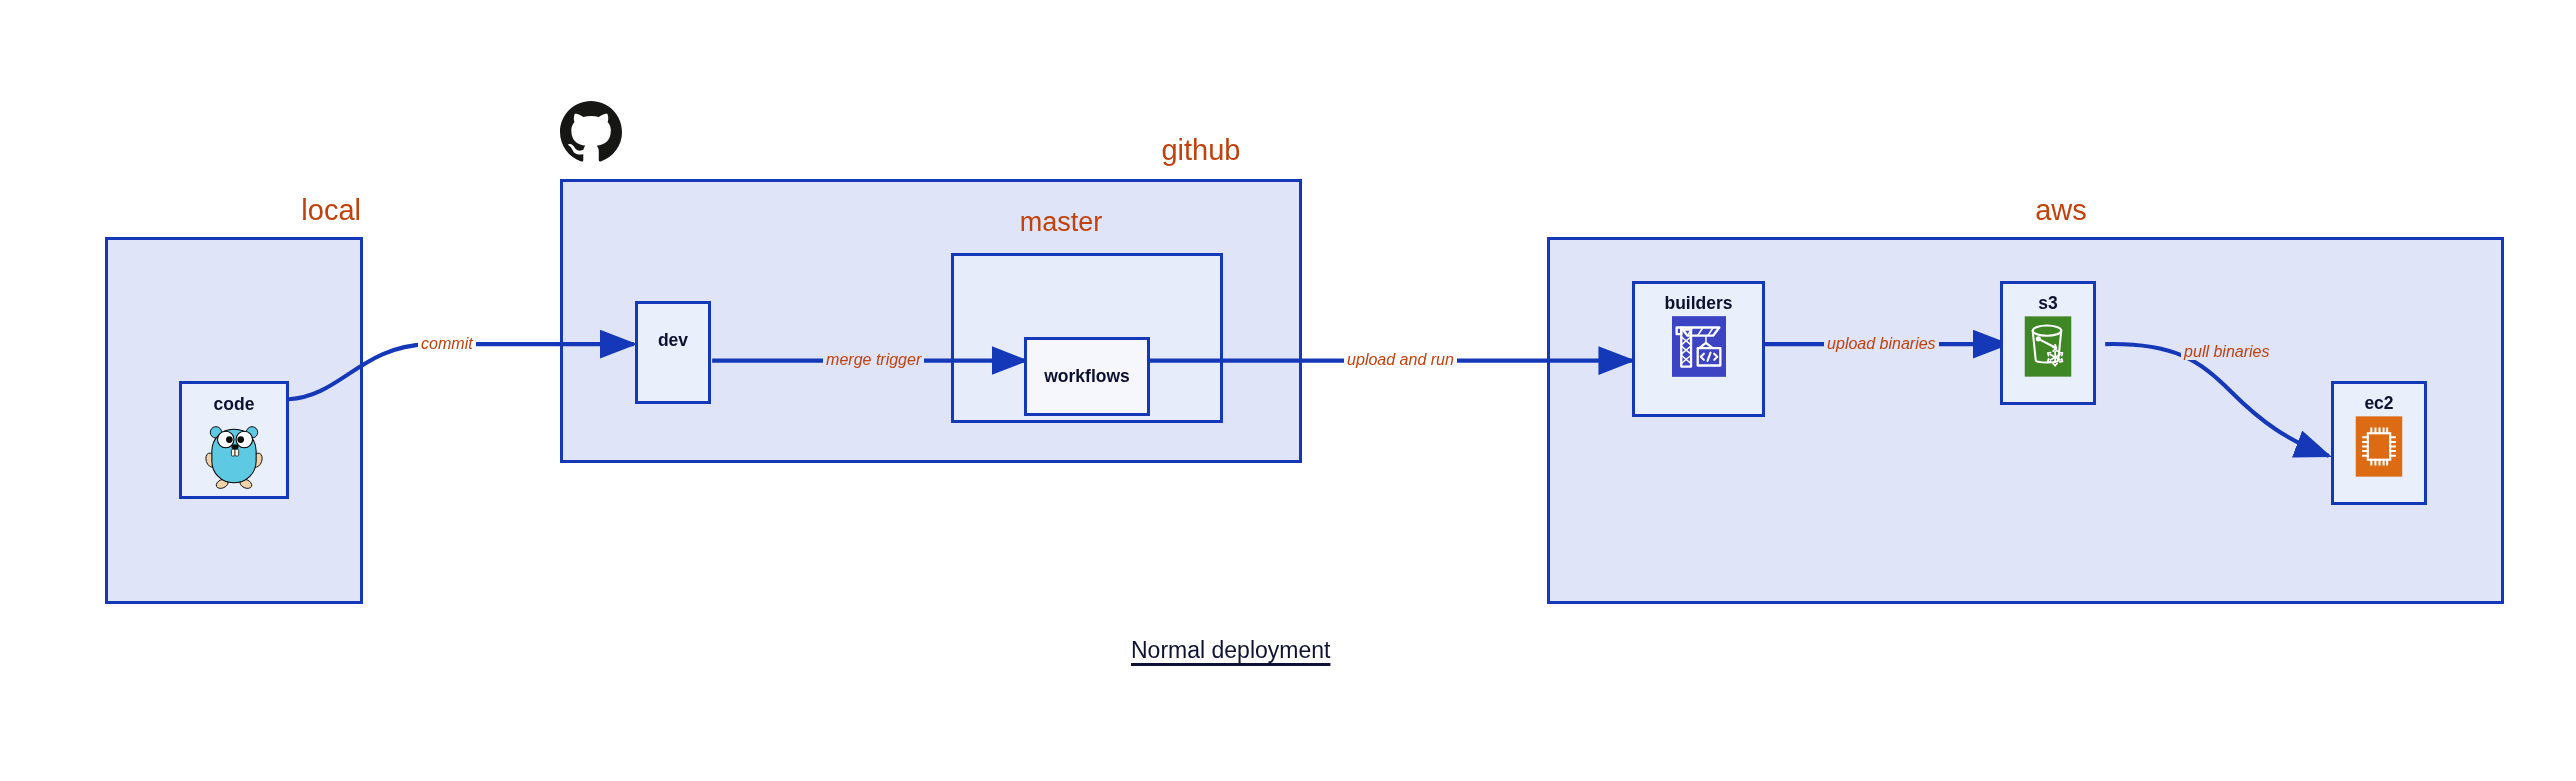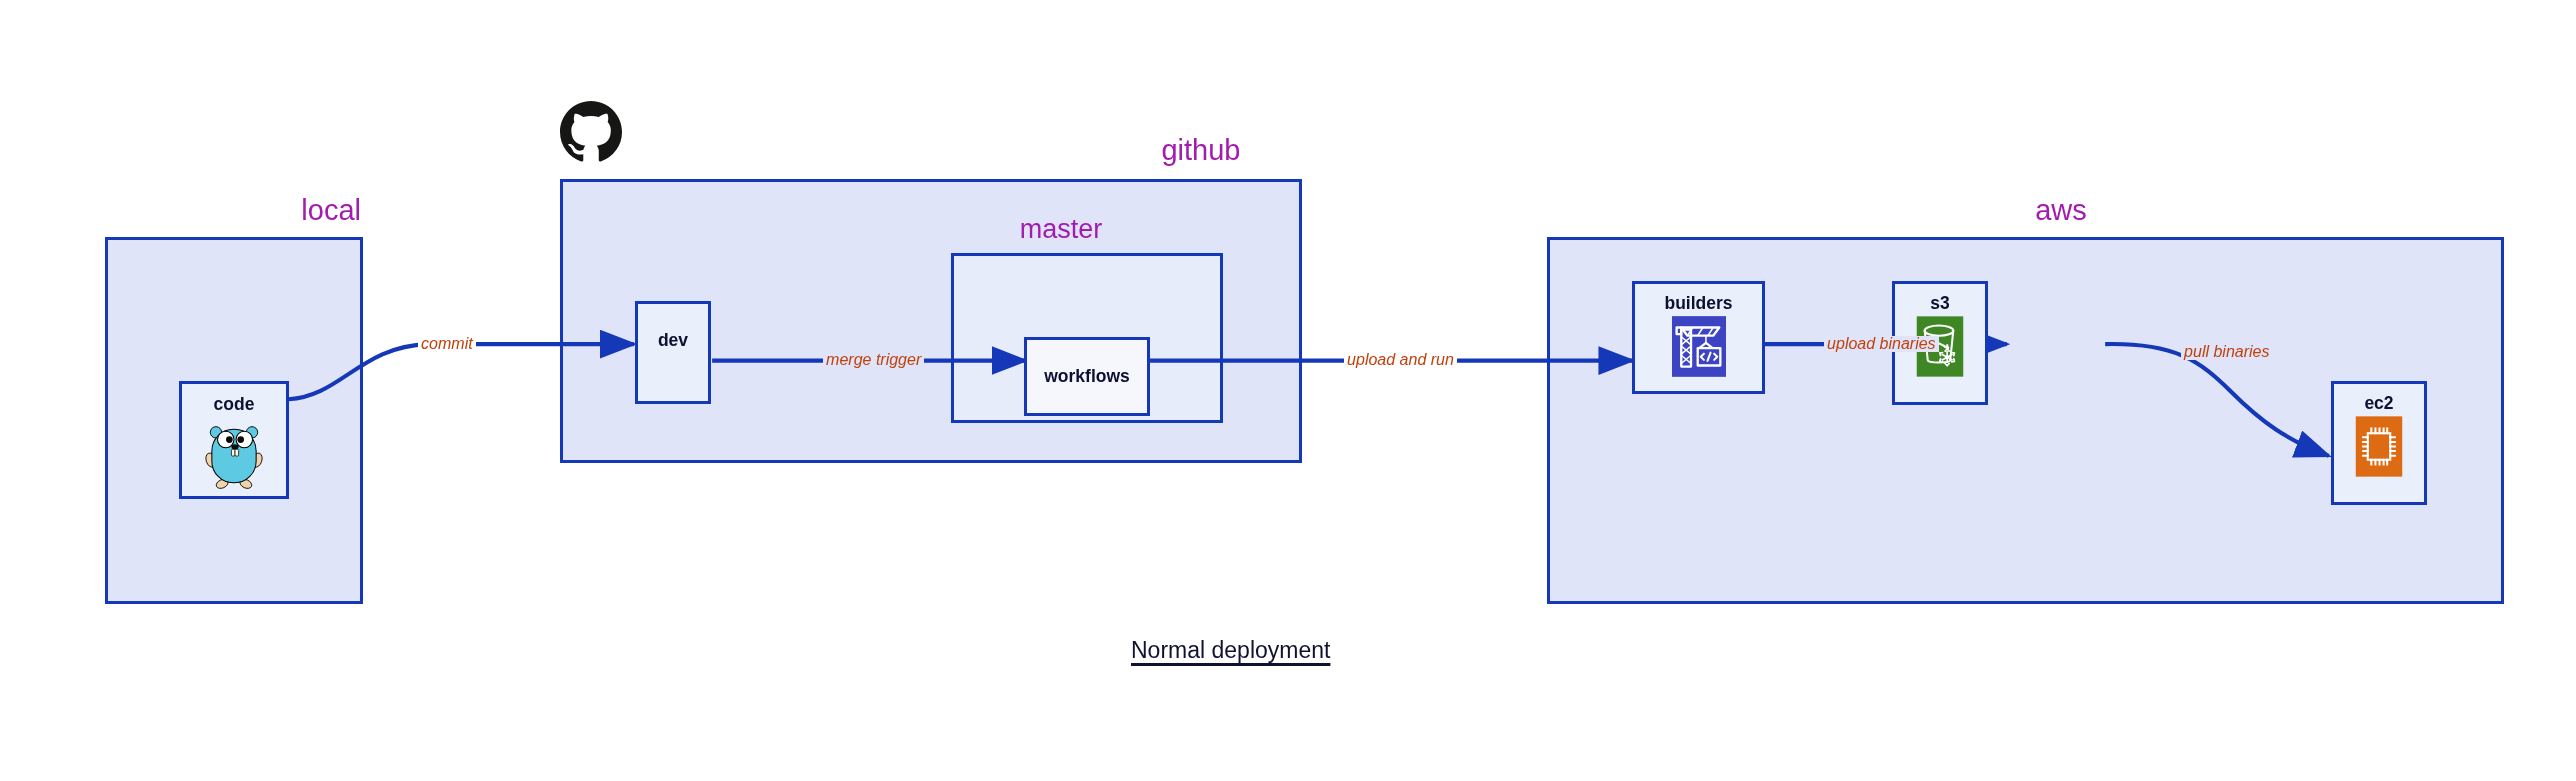--- a/index.html
+++ b/index.html
@@ -24,21 +24,21 @@
 
   
   .zone {
     position: absolute;
     background: #dfe4f9;
     border: 3.6px solid #1538b8;
     box-sizing: border-box;
   }
   .zone-label {
     position: absolute;
-    color: #a21caf;
+    color: #c2410c;
     font-size: 29px;
     font-weight: 400;
     line-height: 1;
     white-space: nowrap;
   }
 
   
   .subzone {
     position: absolute;
     background: #e7ecfb;
@@ -172,37 +172,37 @@
       0-.87.31-1.59.82-2.15-.08-.2-.36-1.02.08-2.12 0 0 .67-.21 2.2.82.64-.18 1.32-.27 2-.27.68 0
       1.36.09 2 .27 1.53-1.04 2.2-.82 2.2-.82.44 1.1.16 1.92.08 2.12.51.56.82 1.27.82 2.15 0
       3.07-1.87 3.75-3.65 3.95.29.25.54.73.54 1.48 0 1.07-.01 1.93-.01 2.2 0 .21.15.46.55.38A8.01
       8.01 0 0 0 16 8c0-4.42-3.58-8-8-8z"></path>
   </svg>
 
   <div class="zone-label" style="left:1072px; top:136px; width:258px; text-align:center;">github</div>
 
   <div class="zone" style="left:560px; top:179px; width:742px; height:284px;"></div>
 
-  <div class="zone-label" style="left:958px; top:216px; width:206px; text-align:center; font-size:27px;">master</div>
+  <div class="zone-label" style="left:958px; top:209px; width:206px; text-align:center; font-size:27px;">master</div>
 
   <div class="subzone" style="left:951px; top:253px; width:272px; height:170px;"></div>
 
   <div class="node" style="left:635px; top:301px; width:76px; height:103px; z-index:20;text-decoration:underline;">
     <div class="node-label" style="top:28px;">dev</div>
   </div>
 
   <div class="node light" style="left:1024px; top:337px; width:126px; height:79px; z-index:20;">
     <div class="node-label" style="top:28px;">workflows</div>
   </div>
 
   <div class="zone-label" style="left:1932px; top:196px; width:258px; text-align:center;">aws</div>
 
   <div class="zone" style="left:1547px; top:237px; width:957px; height:367px;"></div>
 
-  <div class="node" style="left:1632px; top:281px; width:133px; height:113px; z-index:20;">
+  <div class="node" style="left:1632px; top:281px; width:133px; height:136px; z-index:20;">
     <div class="node-label" style="top:11.3px;">builders</div>
     <svg class="node-icon" style="top:32px; width:54px; height:61px;" viewBox="0 0 105 118" xmlns="http://www.w3.org/2000/svg">
       <rect x="0" y="0" width="105" height="118" fill="#3c44c4"></rect>
       <g fill="none" stroke="#ffffff" stroke-width="4.5" stroke-linejoin="round">
 
         <rect x="18" y="26" width="19" height="72"></rect>
         <path d="M18,40 L37,56 M37,40 L18,56 M18,58 L37,74 M37,58 L18,74 M18,76 L37,92 M37,76 L18,92" stroke-width="3"></path>
 
         <rect x="9" y="22" width="9" height="13"></rect>
 
@@ -215,21 +215,21 @@
         <rect x="50" y="62" width="44" height="34"></rect>
       </g>
       <g fill="none" stroke="#ffffff" stroke-width="4" stroke-linecap="round" stroke-linejoin="round">
         <path d="M62,73 L56,79 L62,85"></path>
         <path d="M82,73 L88,79 L82,85"></path>
         <path d="M75,71 L69,87"></path>
       </g>
     </svg>
   </div>
 
-  <div class="node" style="left:1892px; top:281px; width:96px; height:124px; z-index:20;">
+  <div class="node" style="left:2000px; top:281px; width:96px; height:124px; z-index:20;">
     <div class="node-label" style="top:11.3px;">s3</div>
     <svg class="node-icon" style="top:32px; width:47px; height:61px;" viewBox="0 0 92 118" xmlns="http://www.w3.org/2000/svg">
       <rect x="0" y="0" width="92" height="118" fill="#3f8624"></rect>
       <g fill="none" stroke="#ffffff" stroke-width="4" stroke-linecap="round" stroke-linejoin="round">
 
         <ellipse cx="44" cy="28" rx="28" ry="10"></ellipse>
         <path d="M16,28 L22,86 C22,92 66,92 66,86 L72,28"></path>
 
         <path d="M27,44 L62,62"></path>
         <circle cx="27" cy="44" r="3" fill="#ffffff"></circle>

